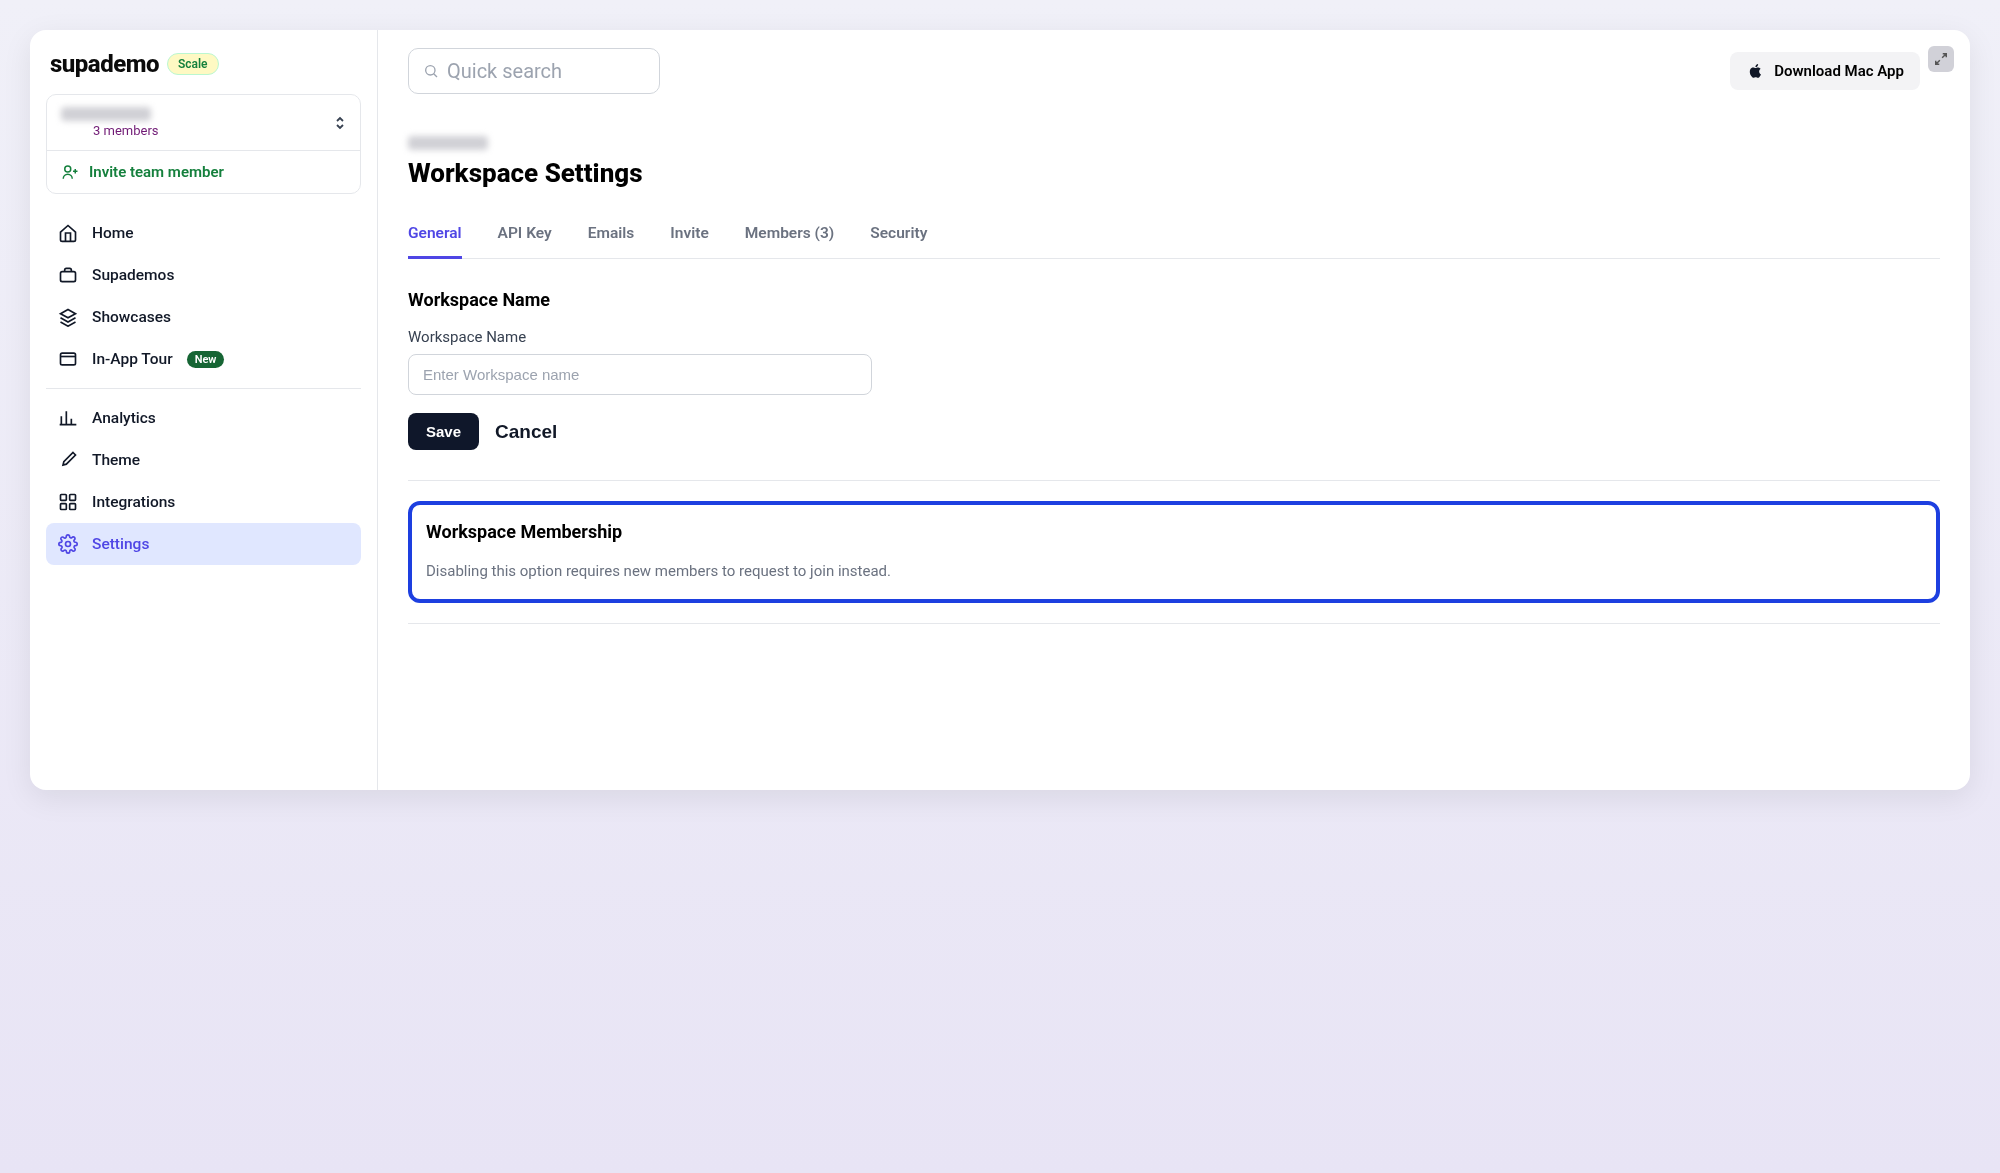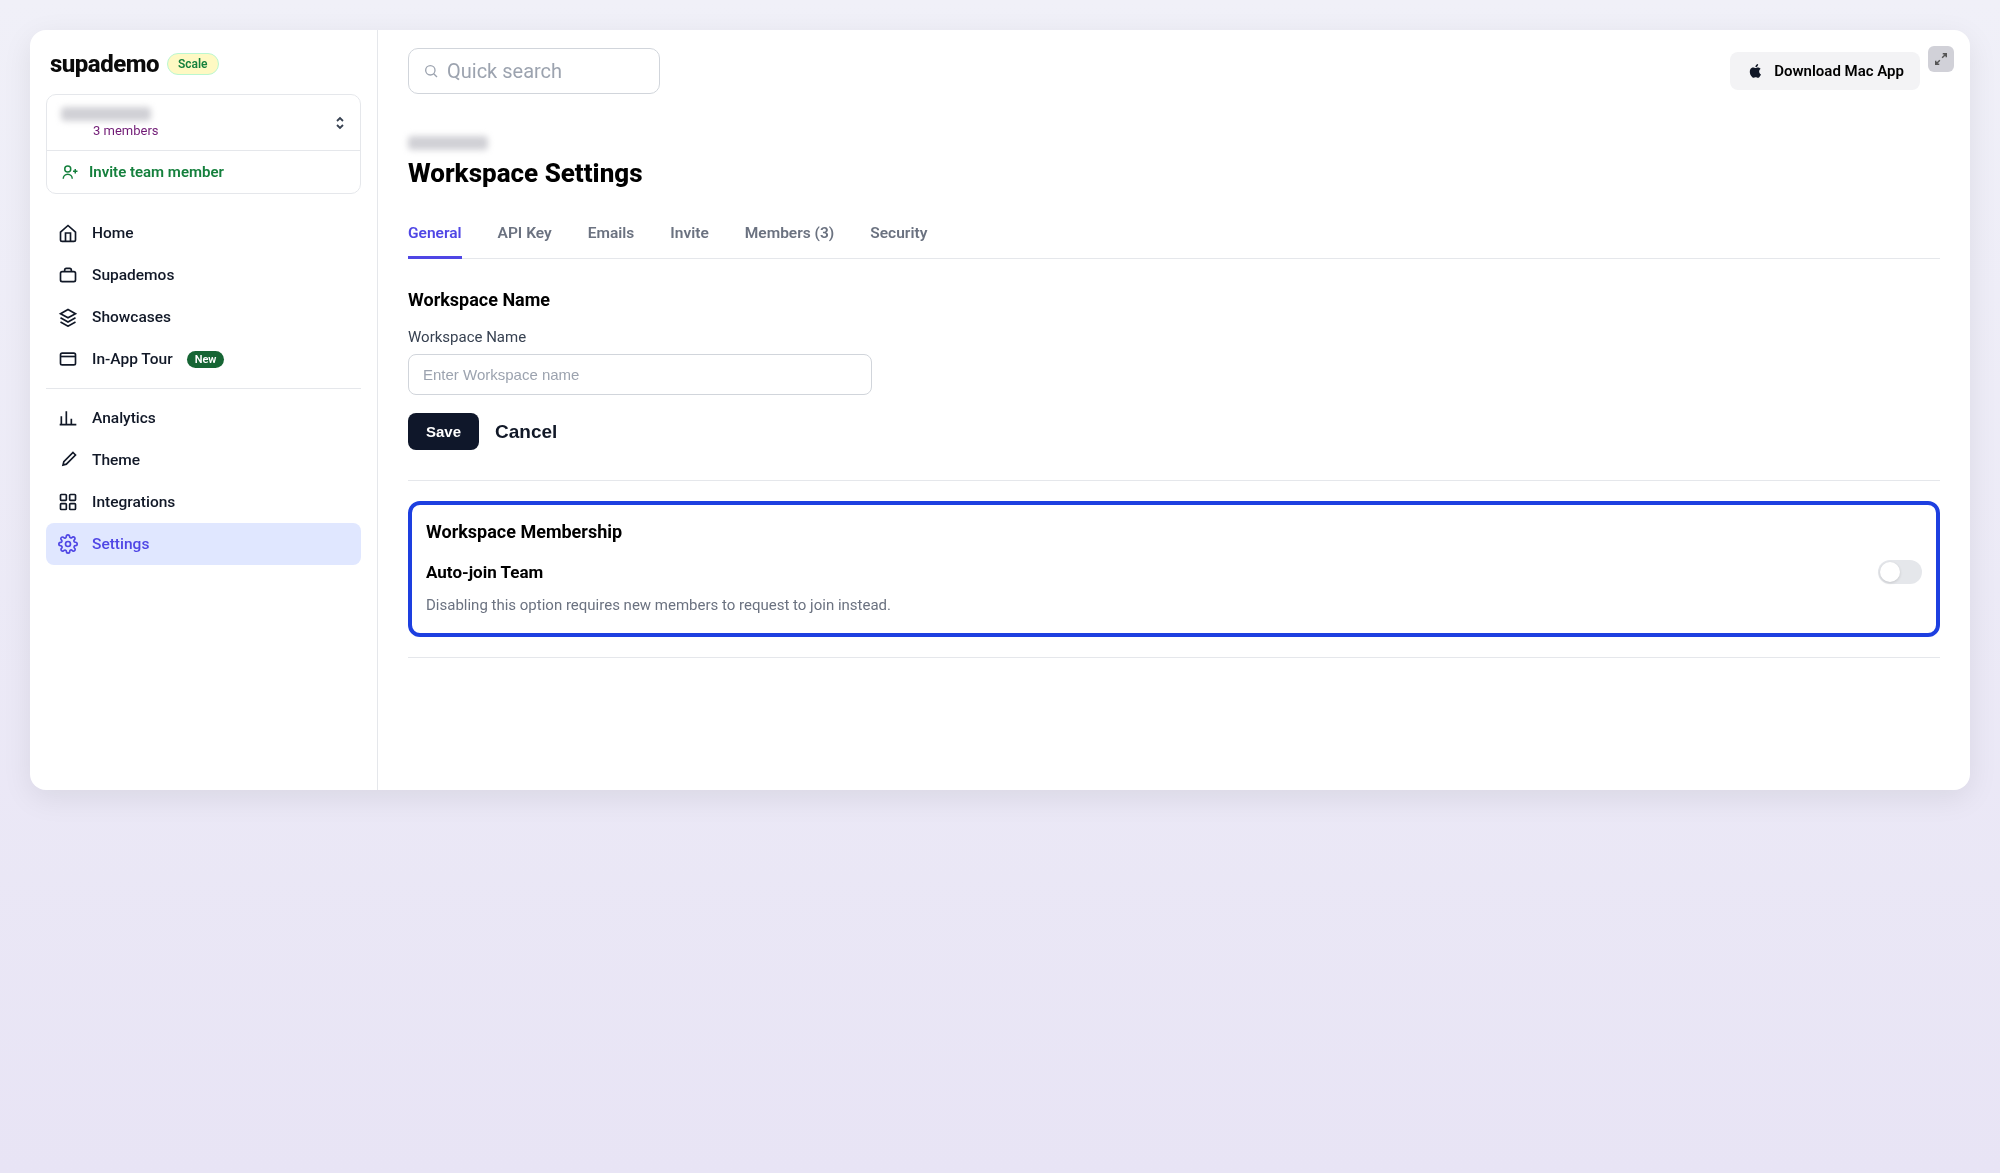--- a/index.html
+++ b/index.html
@@ -461,24 +461,18 @@
     <input class="text-input" type="text" placeholder="Enter Workspace name" style="">
     <div class="btn-row">
       <button class="btn-primary">Save</button>
       <button class="btn-text">Cancel</button>
     </div>
 
     <div class="hr"></div>
 
     <div class="highlight-box">
       <h2 class="section-title">Workspace Membership</h2>
-      <div class="membership-row">
-        <span class="autojoin-title">Auto-join Team</span>
-        <div class="toggle">
-          <div class="toggle-knob"></div>
-        </div>
-      </div>
       <p class="desc" style="margin-bottom:0">Disabling this option requires new members to request to join instead.</p>
     </div>
 
     <div class="hr"></div>
   </main>
 </div>
 
 </body></html>

